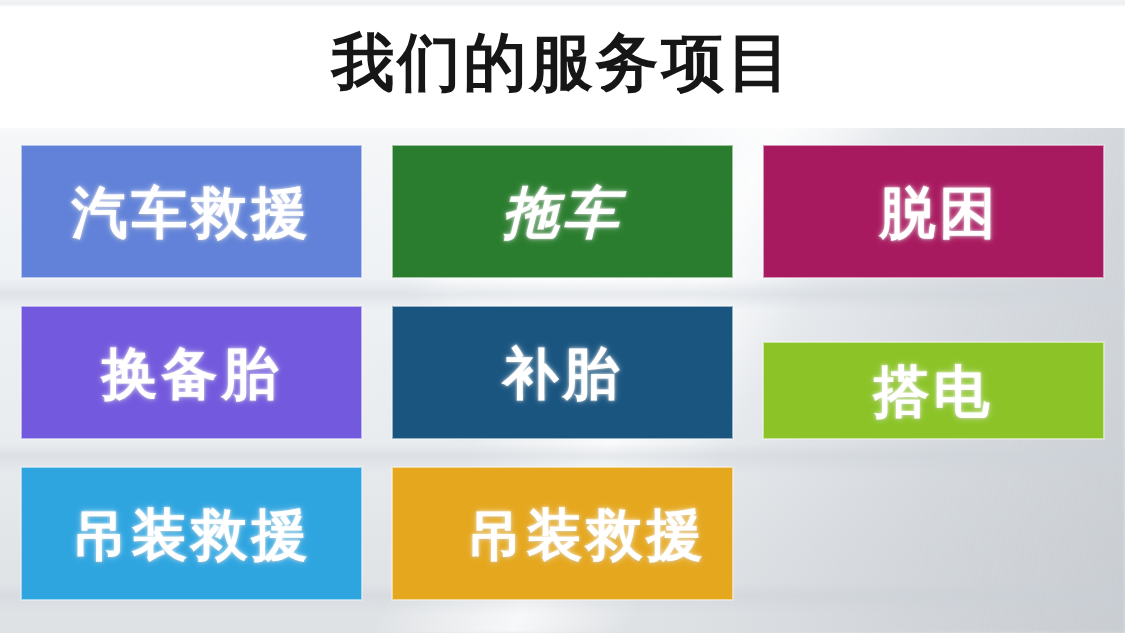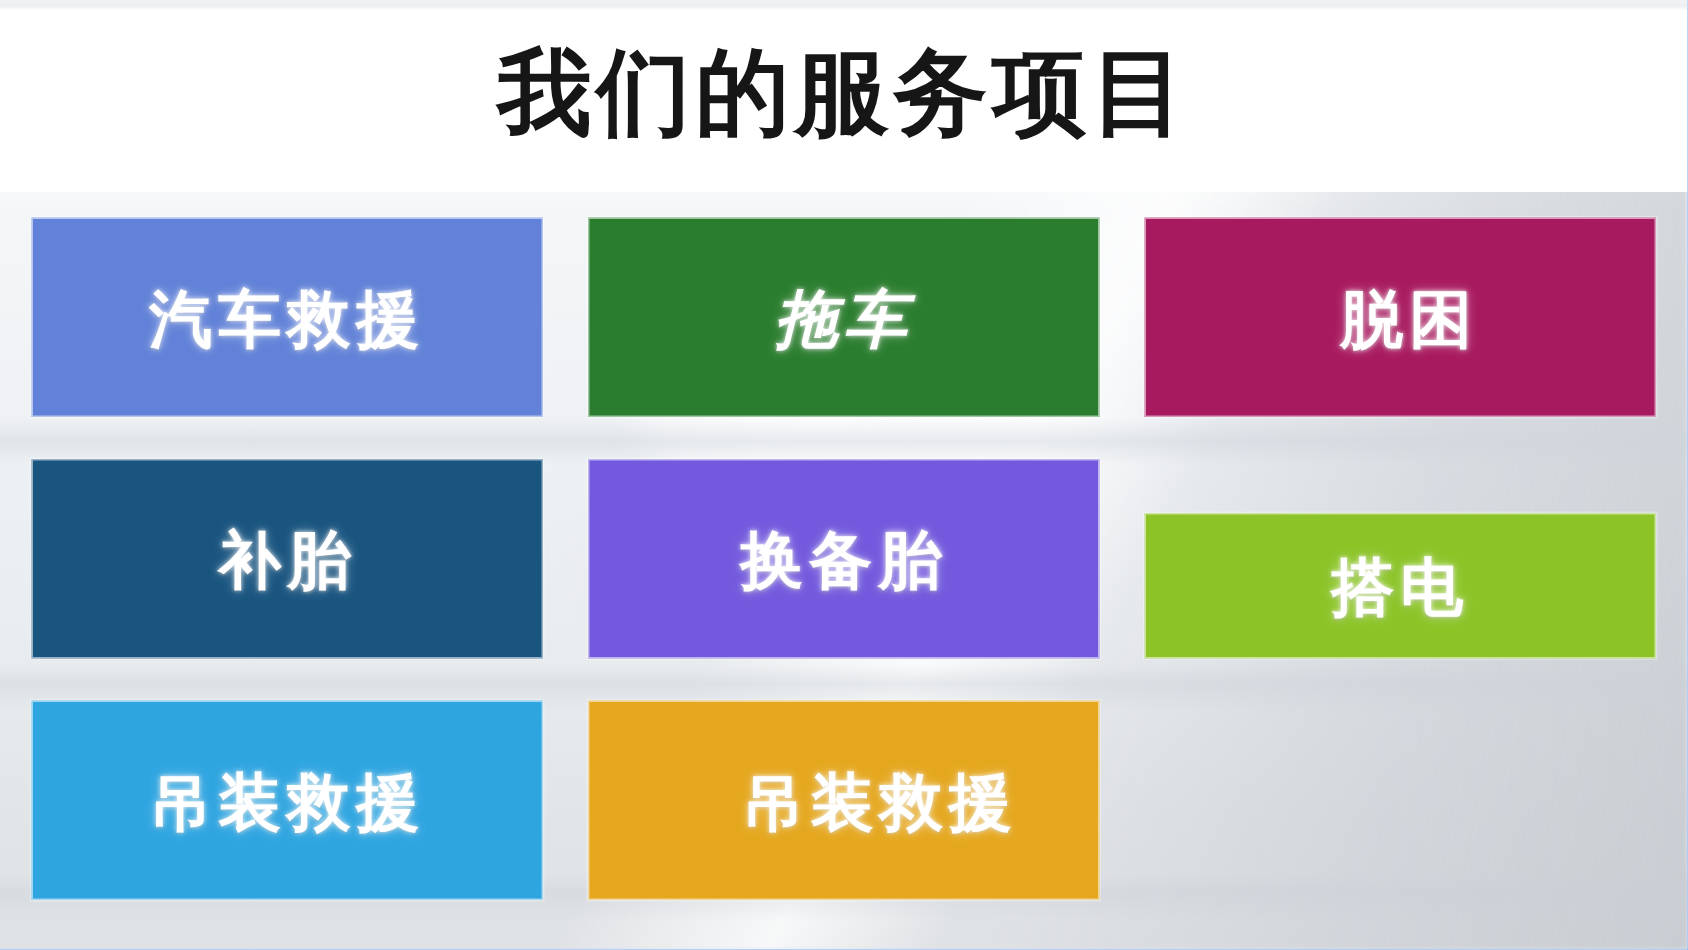--- a/index.html
+++ b/index.html
@@ -117,21 +117,21 @@
   .tile {
     position: relative;
     display: flex;
     align-items: center;
     justify-content: center;
     box-sizing: border-box;
     border: 1px solid rgba(255,255,255,0.55);
     box-shadow: 0 0 0 1px rgba(255,255,255,0.30);
   }
   .tile-label {
-    font-size: 42px;
+    font-size: 56px;
     font-weight: bold;
     letter-spacing: 4px;
     line-height: 1;
     color: #ffffff;
     text-shadow:
       0 0 3px rgba(255,255,255,0.85),
       0 0 7px rgba(255,255,255,0.45),
       0 1px 2px rgba(0,0,0,0.18);
     white-space: nowrap;
     transform: translateY(1px);
@@ -157,25 +157,25 @@
 
   <div class="tile" style="background-color: rgb(97, 130, 216);">
         <span class="tile-label" style="color: rgb(255, 255, 255);">汽车救援</span>
       </div>
       <div class="tile" style="background-color: rgb(42, 125, 46); font-style: italic;">
         <span class="tile-label" style="color: rgb(255, 255, 255);">拖车</span>
       </div>
       <div class="tile" style="background-color: rgb(168, 26, 95); padding-left: 12px;">
         <span class="tile-label" style="color: rgb(255, 255, 255);">脱困</span>
       </div>
+      <div class="tile" style="background-color: rgb(115, 89, 221);">
+        <span class="tile-label" style="color: rgb(255, 255, 255);">换备胎</span>
+      </div>
       <div class="tile" style="background-color: rgb(26, 85, 128);">
         <span class="tile-label" style="color: rgb(255, 255, 255);">补胎</span>
-      </div>
-      <div class="tile" style="background-color: rgb(115, 89, 221);">
-        <span class="tile-label" style="color: rgb(255, 255, 255);">换备胎</span>
       </div>
       <div class="tile" style="background-color: rgb(140, 196, 40); margin-top: 36px;">
         <span class="tile-label" style="color: rgb(255, 255, 255);">搭电</span>
       </div>
       <div class="tile" style="background-color: rgb(47, 165, 224);">
         <span class="tile-label" style="color: rgb(255, 255, 255);">吊装救援</span>
       </div>
       <div class="tile" style="background-color: rgb(229, 167, 30); padding-left: 48px;">
         <span class="tile-label" style="color: rgb(255, 255, 255);">吊装救援</span>
       </div>

